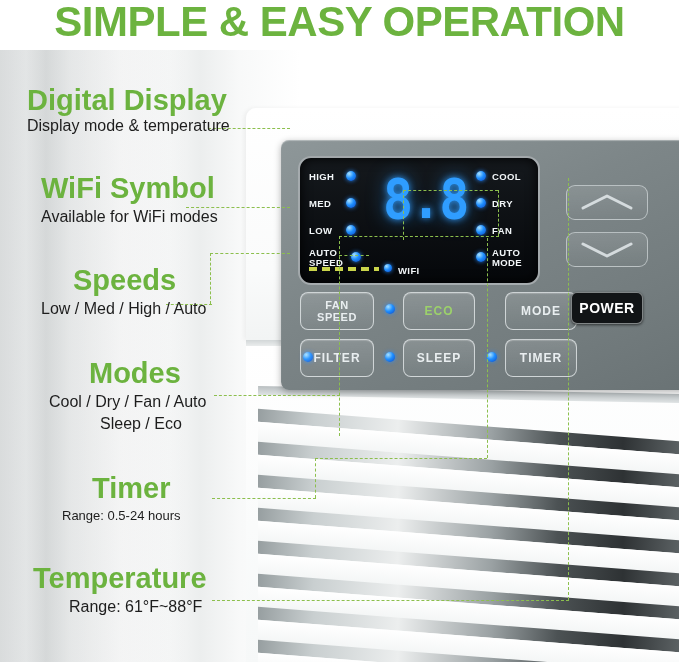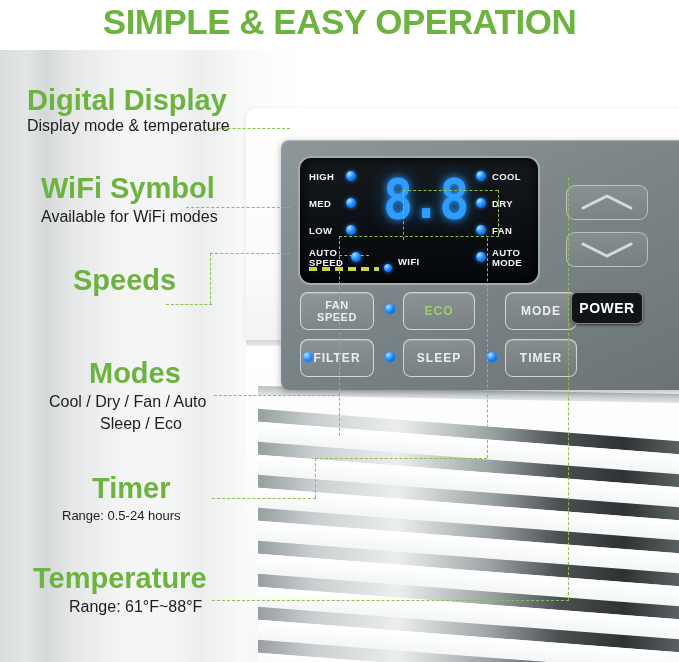--- a/index.html
+++ b/index.html
@@ -2,21 +2,21 @@
 <html><head>
 <meta charset="utf-8">
 <style>
   html,body{margin:0;padding:0;background:#fff;}
   body{width:679px;height:662px;overflow:hidden;
        font-family:"Liberation Sans","DejaVu Sans",sans-serif;}
   #stage{position:relative;width:679px;height:662px;background:#ffffff;overflow:hidden;}
 
   
   .title{position:absolute;left:0;top:2px;width:679px;text-align:center;
-         font-size:35px;font-weight:bold;color:#6cb33f;letter-spacing:-0.5px;
+         font-size:42px;font-weight:bold;color:#6cb33f;letter-spacing:-0.5px;
          line-height:40px;white-space:nowrap;}
 
   
   .photo{position:absolute;left:0;top:50px;width:679px;height:612px;overflow:hidden;
          background:
            linear-gradient(90deg,
              #e9eaea 0px,#f3f4f4 26px,#dfe1e1 46px,#f0f1f1 70px,
              #fbfbfb 120px,#f6f7f7 170px,#eceeee 200px,#f8f9f9 240px,
              #ffffff 300px,#ffffff 679px);}
   .photo:after{content:"";position:absolute;left:0;top:0;width:300px;height:612px;
@@ -136,21 +136,21 @@
         <div class="led" style="left:46px;top:67px;"></div>
 
         <div class="lrow" style="left:9px;top:90px;">AUTO</div>
         <div class="lrow" style="left:9px;top:100px;">SPEED</div>
         <div class="led" style="left:51px;top:94px;"></div>
 
         <div class="seg7">8.8</div>
 
         <div class="wifi-dashes"></div>
         <div class="led sm" style="left:84px;top:106px;"></div>
-        <div class="lrow" style="left:98px;top:99px;">WIFI</div>
+        <div class="lrow" style="left:98px;top:108px;">WIFI</div>
 
         <div class="led" style="left:176px;top:13px;"></div>
         <div class="lrow" style="left:192px;top:14px;">COOL</div>
 
         <div class="led" style="left:176px;top:40px;"></div>
         <div class="lrow" style="left:192px;top:41px;">DRY</div>
 
         <div class="led" style="left:176px;top:67px;"></div>
         <div class="lrow" style="left:192px;top:68px;">FAN</div>
 
@@ -216,20 +216,21 @@
 
   </div>
 
   <div class="co-h" style="left:27px;top:84px;font-size:29px;">Digital Display</div>
   <div class="co-s" style="left:27px;top:117px;font-size:16px;">Display mode &amp; temperature</div>
 
   <div class="co-h" style="left:41px;top:172px;font-size:29px;">WiFi Symbol</div>
   <div class="co-s" style="left:41px;top:208px;font-size:16px;">Available for WiFi modes</div>
 
   <div class="co-h" style="left:73px;top:264px;font-size:29px;">Speeds</div>
+  <div class="co-s" style="left:41px;top:300px;font-size:16px;">Low / Med / High / Auto</div>
 
   <div class="co-h" style="left:89px;top:357px;font-size:29px;text-align:center;">Modes</div>
   <div class="co-s" style="left:49px;top:393px;font-size:16px;">Cool / Dry / Fan / Auto</div>
   <div class="co-s" style="left:100px;top:415px;font-size:16px;">Sleep / Eco</div>
 
   <div class="co-h" style="left:92px;top:472px;font-size:29px;">Timer</div>
   <div class="co-s" style="left:62px;top:508px;font-size:13px;">Range: 0.5-24 hours</div>
 
   <div class="co-h" style="left:33px;top:562px;font-size:29px;">Temperature</div>
   <div class="co-s" style="left:69px;top:598px;font-size:16px;">Range: 61°F~88°F</div>

